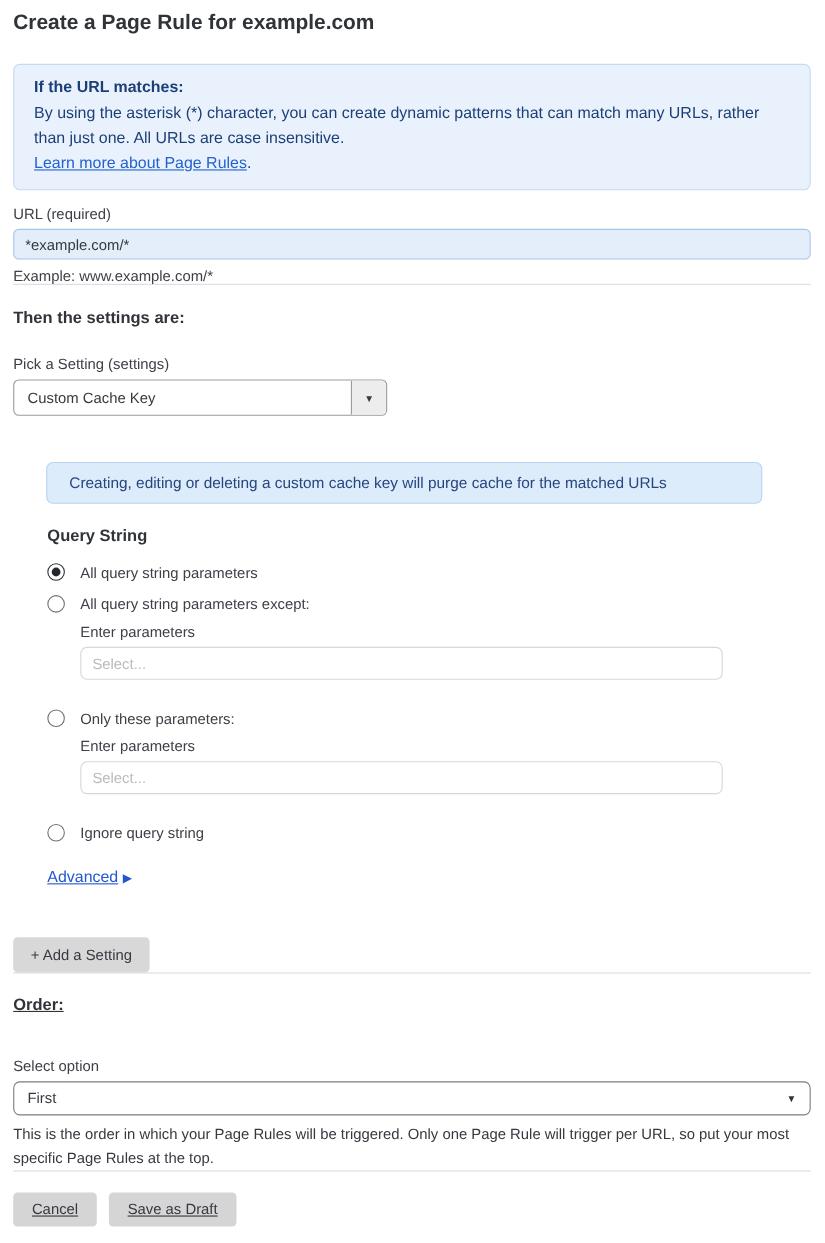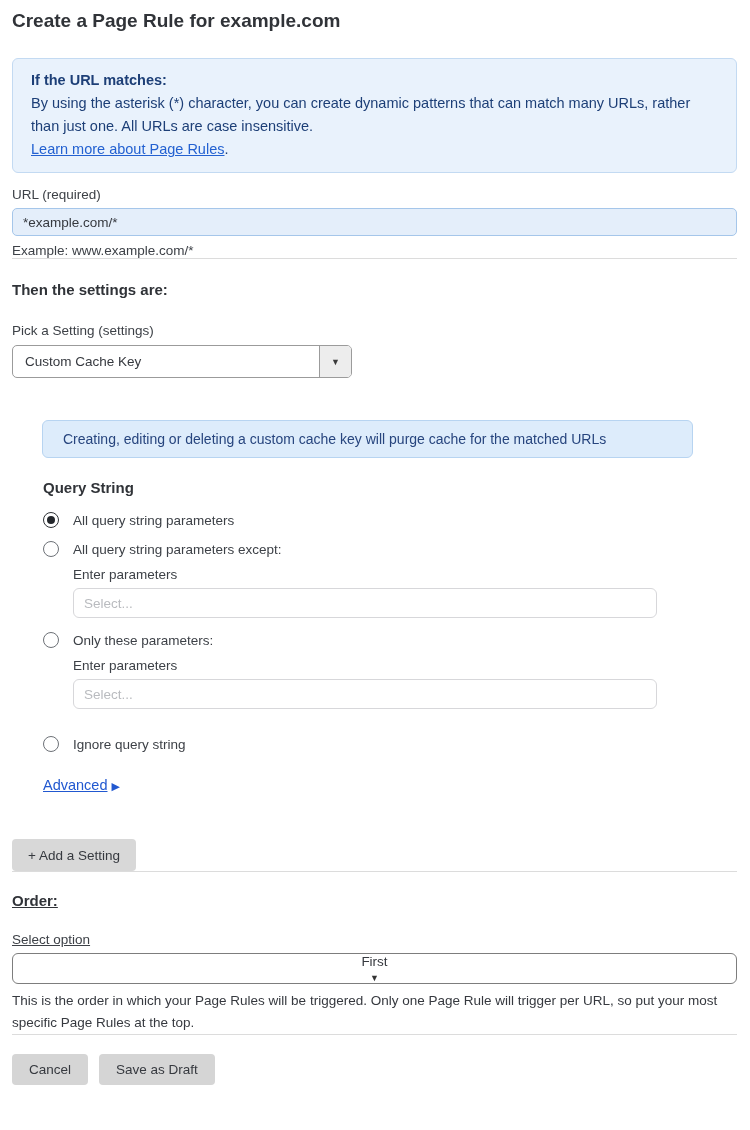--- a/index.html
+++ b/index.html
@@ -70,21 +70,21 @@
     border:1.5px solid #6d7177; background:#fff; flex:none;
     display:flex; align-items:center; justify-content:center;
     cursor:pointer;
   }
   .radio-circle.checked { border-color:#2e3136; }
   .radio-circle .dot { width:8px; height:8px; border-radius:50%; background:transparent; }
   .radio-circle.checked .dot { background:#24272c; }
   .radio-label { margin-left:14px; font-size:13.5px; color:#3d4147; cursor:pointer; }
   .r1 { margin-top:16px; }
   .r2 { margin-top:13px; }
-  .r3 { margin-top:14px; }
+  .r3 { margin-top:27px; }
   .r4 { margin-top:27px; }
   .sub-label { margin-left:61px; margin-top:10px; font-size:13.5px; color:#3d4147; }
   .param-input {
     display:block; margin-left:61px; margin-top:6px;
     width:584px; height:30px;
     border:1px solid #d7d7da; border-radius:6px;
     padding:0 10px; font-size:13.5px; color:#36393f;
     font-family:"Liberation Sans", sans-serif; outline:none;
   }
   .param-input::placeholder { color:#b9bbbf; }
@@ -93,38 +93,39 @@
   .advanced-tri { color:#2158d0; font-size:11px; margin-left:4px; cursor:pointer; }
   
   .add-setting-btn {
     margin-top:46px; height:32px; padding:0 16px;
     background:#d8d8d8; border:none; border-radius:4px;
     font-size:13.5px; color:#36393f; cursor:pointer;
     font-family:"Liberation Sans", sans-serif;
   }
   .hr2 { margin-top:14px; }
   .order-heading { margin-top:20px;text-decoration:underline; }
-  .order-label { margin-top:23px;text-decoration:underline; }
+  .order-label { margin-top:40px; }
   
   .order-select {
     margin-top:6px; width:100%; height:31px;
     border:1px solid #7d7d7d; border-radius:6px; background:#fff;
     display:flex; align-items:center; justify-content:space-between;
-    padding:0 12px; cursor:pointer;flex-direction:column;
+    padding:0 12px; cursor:pointer;
   }
   .order-select .sel-text { font-size:13.5px; color:#36393f; }
   .order-select .tri { font-size:9px; color:#333; }
   .order-help { margin-top:6px; font-size:13.5px; line-height:22px; color:#36393f; }
   .hr3 { margin-top:13px; }
   
   .actions { margin-top:19px; display:flex; align-items:center; }
   .btn {
     height:31px; border:none; border-radius:4px; cursor:pointer;
     font-size:13.5px; font-family:"Liberation Sans", sans-serif;
     padding:0 17px;
+    text-decoration:underline;
   }
   .btn-gray { background:#d5d5d5; color:#36393f; }
   .btn-blue { background:#1570ef; color:#ffffff; }
   .btn + .btn { margin-left:11px; }
 </style>
 </head>
 <body>
 
 
 

